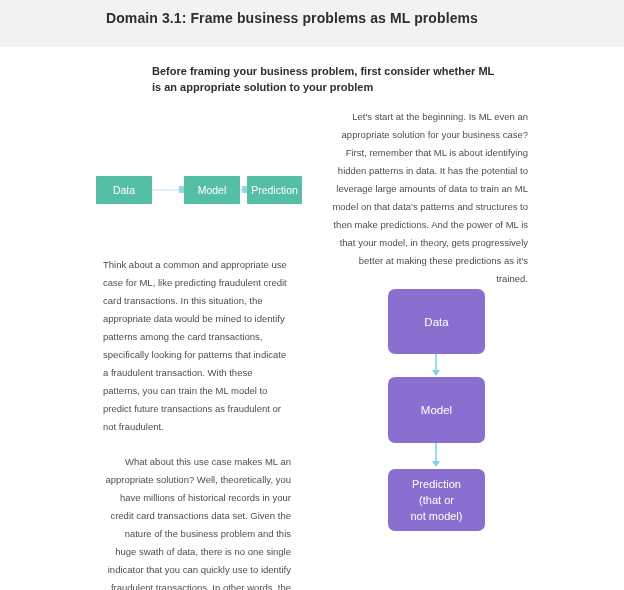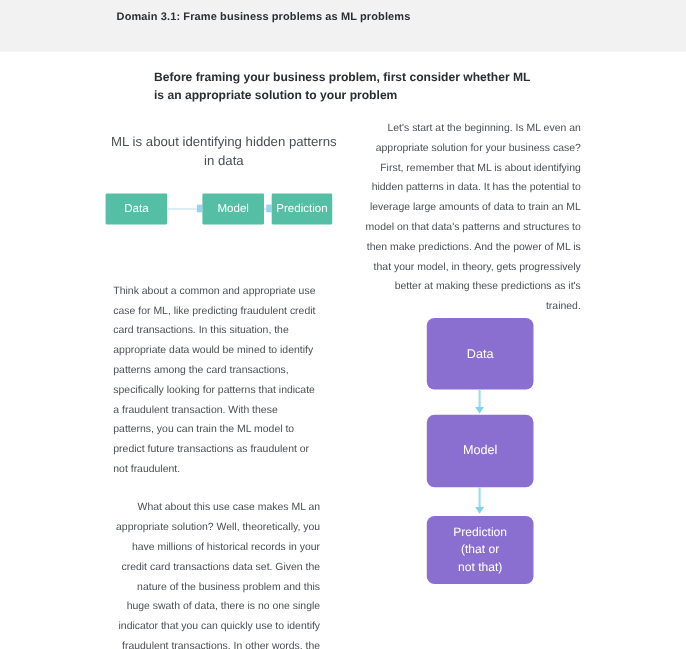--- a/index.html
+++ b/index.html
@@ -22,30 +22,30 @@
     position: absolute;
     left: 0; top: 0;
     width: 624px;
     height: 47px;
     background: #f2f2f2;
   }
   .header-title {
     position: absolute;
     left: 106px;
     top: 10px;
-    font-size: 10px;
+    font-size: 14px;
     font-weight: bold;
     color: #2b2f33;
     letter-spacing: 0.1px;
   }
 
   
   .section-heading {
     position: absolute;
-    left: 140px;
+    left: 152px;
     top: 63px;
     width: 350px;
     font-size: 11px;
     font-weight: bold;
     line-height: 16px;
     color: #2b2f33;
   }
 
   
   .upper {
@@ -185,21 +185,20 @@
 <body>
 
 <div class="header-band"></div>
 <div class="header-title">Domain 3.1: Frame business problems as ML problems</div>
 
 <div class="section-heading">Before framing your business problem, first consider whether ML is an appropriate solution to your problem</div>
 
 <div class="upper">
 
   <div class="upper-left">
-    <div class="teal-heading">ML is about identifying hidden patterns in data</div>
 
     <div class="hflow">
       <div class="hbox hbox-data">
         <span>Data</span>
       </div>
       <div class="hline hline-1"></div>
       <div class="harrow harrow-1"></div>
 
       <div class="hbox hbox-model">
         <span>Model</span>
@@ -234,16 +233,16 @@
   <div class="vbox vbox-model">
     <span>Model</span>
   </div>
   <div class="vline vline-2"></div>
   <div class="varrow varrow-2"></div>
 
   <div class="vbox vbox-pred">
     <span>
       <span>Prediction</span><br>
       <span>(that or</span><br>
-      <span>not that)</span>
+      <span>not model)</span>
     </span>
   </div>
 </div>
 
 </body></html>

